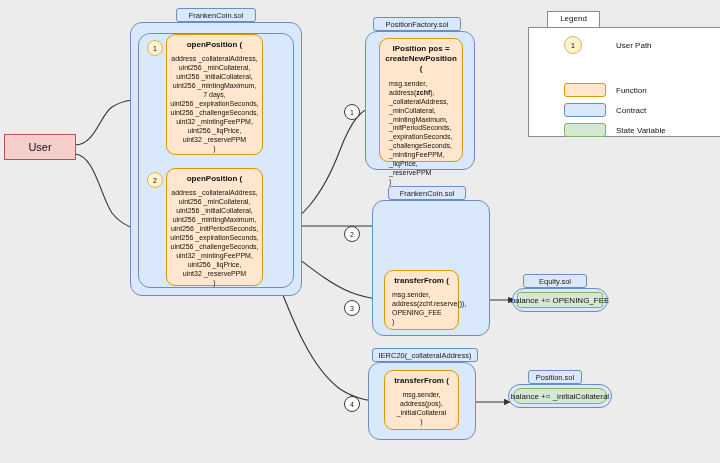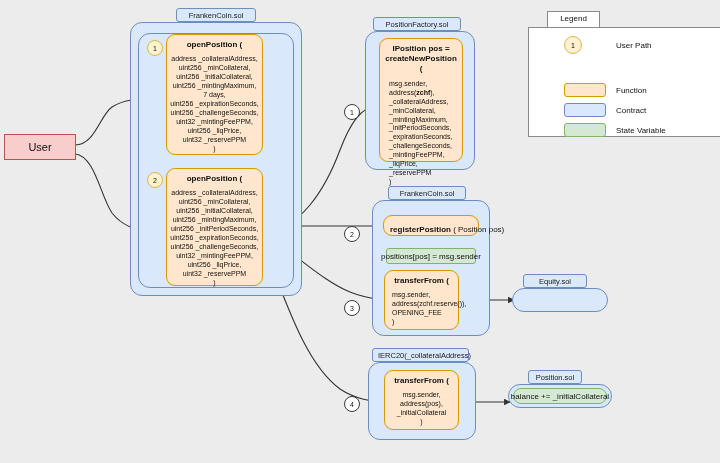--- a/index.html
+++ b/index.html
@@ -237,38 +237,35 @@
 _challengeSeconds,
 _mintingFeePPM,
 _liqPrice,
 _reservePPM
 )</span></span>
   </div>
 
   <div class="contract-label" style="left:388px;top:186px;width:78px;">FrankenCoin.sol</div>
   <div class="contract" style="left:372px;top:200px;width:118px;height:136px;"></div>
 
-  <div class="func inline" style="left:383px;top:215px;width:96px;height:21px;line-height:13px;">
-    <span class="fname">registerPosition</span><span class="fargs"> ( Position pos)</span>
-  </div>
-
-  <div class="statevar" style="left:386px;top:248px;width:90px;height:16px;">positions[pos] = msg.sender</div>
+
 
   <div class="func" style="left:384px;top:270px;width:75px;height:60px;">
     <span class="fname">transferFrom (</span>
     <span class="fargs" style="text-align:left;display:block;padding-left:4px;">msg.sender,
 address(zchf.reserve()),
 OPENING_FEE
 )</span>
   </div>
 
   <div class="contract-label" style="left:523px;top:274px;width:64px;">Equity.sol</div>
   <div class="contract" style="left:512px;top:288px;width:96px;height:24px;"></div>
-
-  <div class="contract-label" style="left:372px;top:348px;width:97px;">IERC20(_collateralAddress)</div>
+  <div class="statevar" style="left:517px;top:292px;width:86px;height:16px;">balance += OPENING_FEE</div>
+
+  <div class="contract-label" style="left:372px;top:348px;width:106px;">IERC20(_collateralAddress)</div>
   <div class="contract" style="left:368px;top:362px;width:108px;height:78px;"></div>
   <div class="func" style="left:384px;top:370px;width:75px;height:60px;">
     <span class="fname">transferFrom (</span>
     <span class="fargs">msg.sender,
 address(pos),
 _initialCollateral
 )</span>
   </div>
 
   <div class="contract-label" style="left:528px;top:370px;width:54px;">Position.sol</div>

